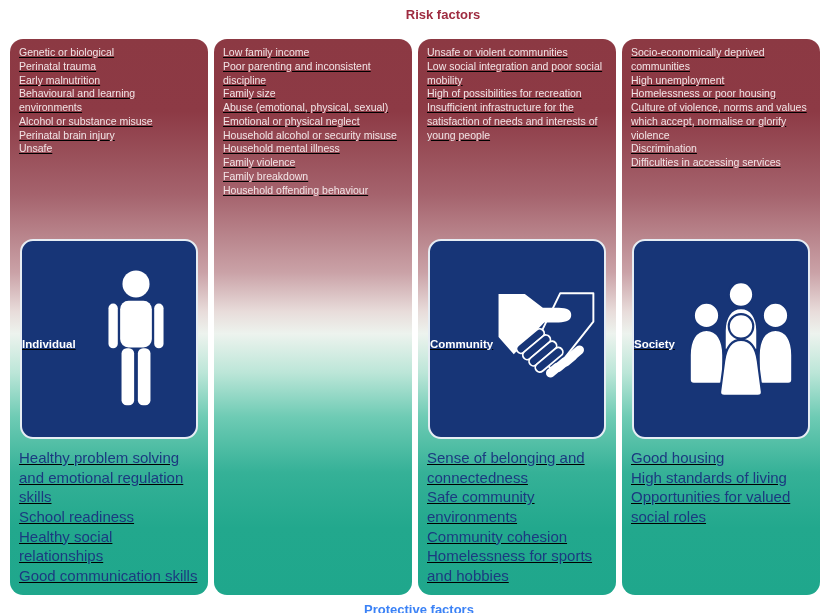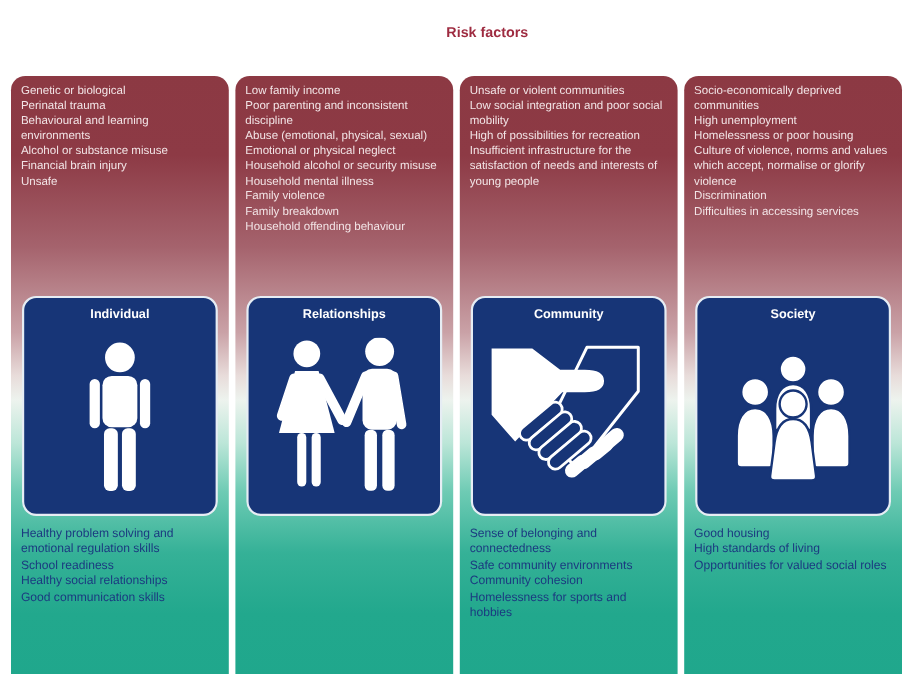--- a/index.html
+++ b/index.html
@@ -4,32 +4,33 @@
 <style>
   html, body { margin: 0; padding: 0; background: #ffffff; }
   .page {
     position: relative;
     width: 838px; height: 613px;
     background: #ffffff;
     font-family: "Liberation Sans", sans-serif;
     overflow: hidden;
   }
   .top-title {
-    padding-top: 20px;
+    padding-top: 5px;
     text-align: center;
     font-size: 13px; font-weight: bold;
     color: #9e2b40;
     height: 20px; line-height: 20px; margin-left: 48px;
   }
   .columns {
     display: flex;
     gap: 6px;
     padding: 12px 18px 0 10px;
     height: 556px;
-    margin-top: 17px;
+    margin-top: 2px;
+    text-decoration: underline;
   }
   .column {
     flex: 1 1 0;
     border-radius: 13px;
     display: flex;
     flex-direction: column;
     background: linear-gradient(180deg,
       #8c3943 0%, #8d3a45 13%, #a5636d 28%, #caa2a7 42%,
       #e8dcda 49%, #edf3ee 53%, #bce6d8 60%, #6ecbb4 68%,
       #35b197 78%, #22a88d 88%, #1fa78c 100%);
@@ -41,33 +42,33 @@
     padding: 7px 9px 0 9px;
     color: #f2e4e6;
     font-size: 10.5px;
     line-height: 1.31;
   }
   .protective-list {
     flex: 1;
     box-sizing: border-box;
     padding: 9px 9px 0 9px;
     color: #1b3a80;
-    font-size: 11px;
+    font-size: 15px;
     line-height: 1.31;
   }
   .factor { margin: 0; }
   .domain-box {
     height: 200px;
     margin: 0 10px;
     box-sizing: border-box;
     background: #173577;
     border: 2px solid #e6edf4;
     border-radius: 13px;
     display: flex;
-    flex-direction: column;
+    flex-direction: row;
     align-items: center;
     flex: none;
   }
   .domain-label {
     margin-top: 9px;
     color: #ffffff;
     font-size: 11.5px;
     font-weight: bold;
   }
   .domain-icon {
@@ -91,23 +92,24 @@
 <div class="page">
 
   <div class="top-title">Risk factors</div>
 
   <div class="columns">
 
     <section class="column">
       <div class="risk-list">
           <div class="factor">Genetic or biological</div>
           <div class="factor">Perinatal trauma</div>
+          <div class="factor">Early malnutrition</div>
           <div class="factor">Behavioural and learning environments</div>
           <div class="factor">Alcohol or substance misuse</div>
-          <div class="factor">Financial brain injury</div>
+          <div class="factor">Perinatal brain injury</div>
           <div class="factor">Unsafe</div>
         </div>
       <div class="domain-box">
         <div class="domain-label">Individual</div>
         <div class="domain-icon">
           <svg viewBox="0 0 90 150" width="84" height="140" aria-hidden="true">
             <g fill="#ffffff">
               <circle cx="45" cy="16" r="14.5"></circle>
               <rect x="28" y="34" width="34" height="50" rx="9"></rect>
               <rect x="15.5" y="37" width="10" height="48" rx="5"></rect>
@@ -123,51 +125,29 @@
           <div class="factor">School readiness</div>
           <div class="factor">Healthy social relationships</div>
           <div class="factor">Good communication skills</div>
         </div>
     </section>
 
     <section class="column">
       <div class="risk-list">
           <div class="factor">Low family income</div>
           <div class="factor">Poor parenting and inconsistent discipline</div>
+          <div class="factor">Family size</div>
           <div class="factor">Abuse (emotional, physical, sexual)</div>
           <div class="factor">Emotional or physical neglect</div>
           <div class="factor">Household alcohol or security misuse</div>
           <div class="factor">Household mental illness</div>
           <div class="factor">Family violence</div>
           <div class="factor">Family breakdown</div>
           <div class="factor">Household offending behaviour</div>
         </div>
-      <div class="domain-box">
-        <div class="domain-label">Relationships</div>
-        <div class="domain-icon">
-          <svg viewBox="0 0 150 150" width="146" height="146" aria-hidden="true">
-            <g fill="#ffffff" stroke="none">
-              <circle cx="40" cy="15" r="12.5"></circle>
-              <path d="M29 31 L51 31 L66 89 L14 89 Z"></path>
-              <rect x="31" y="89" width="8.5" height="50" rx="4.2"></rect>
-              <rect x="44.5" y="89" width="8.5" height="50" rx="4.2"></rect>
-              <circle cx="108" cy="13" r="13.5"></circle>
-              <rect x="92" y="29" width="32" height="57" rx="9"></rect>
-              <rect x="94" y="86" width="11.5" height="57" rx="5"></rect>
-              <rect x="110.5" y="86" width="11.5" height="57" rx="5"></rect>
-            </g>
-            <g stroke="#ffffff" stroke-width="9" stroke-linecap="round" fill="none">
-              <path d="M28 38 L16.5 73"></path>
-              <path d="M52 38 L73 77"></path>
-              <path d="M95 36 L77 79"></path>
-              <path d="M121 36 L128.5 81"></path>
-            </g>
-          </svg>
-        </div>
-      </div>
     </section>
 
     <section class="column">
       <div class="risk-list">
           <div class="factor">Unsafe or violent communities</div>
           <div class="factor">Low social integration and poor social mobility</div>
           <div class="factor">High of possibilities for recreation</div>
           <div class="factor">Insufficient infrastructure for the satisfaction of needs and interests of young people</div>
         </div>
       <div class="domain-box">

